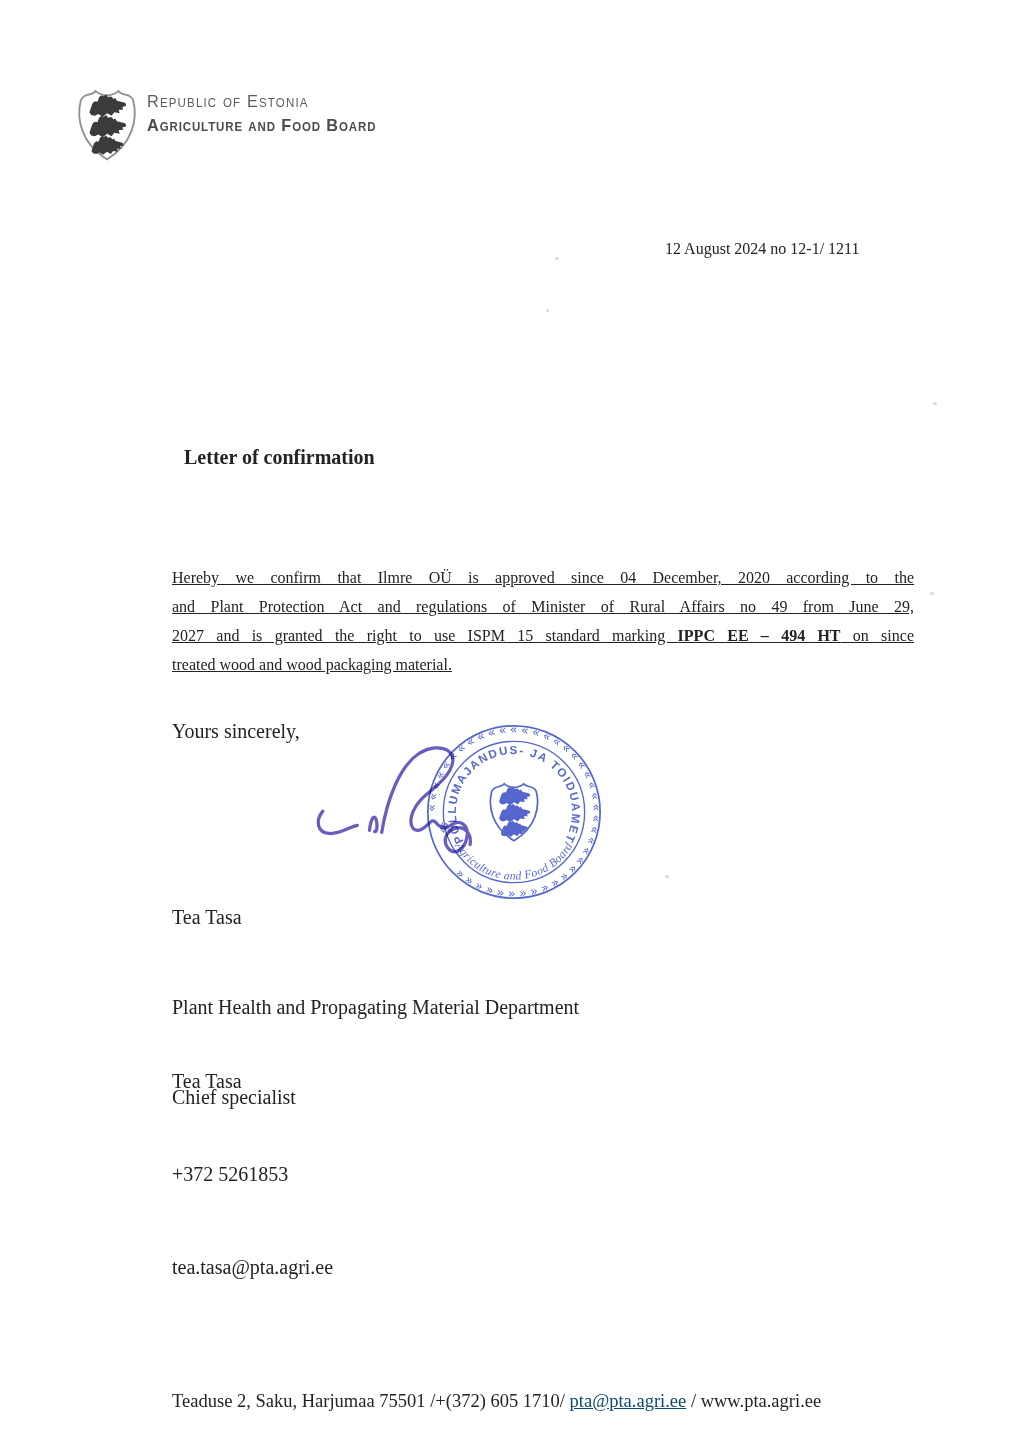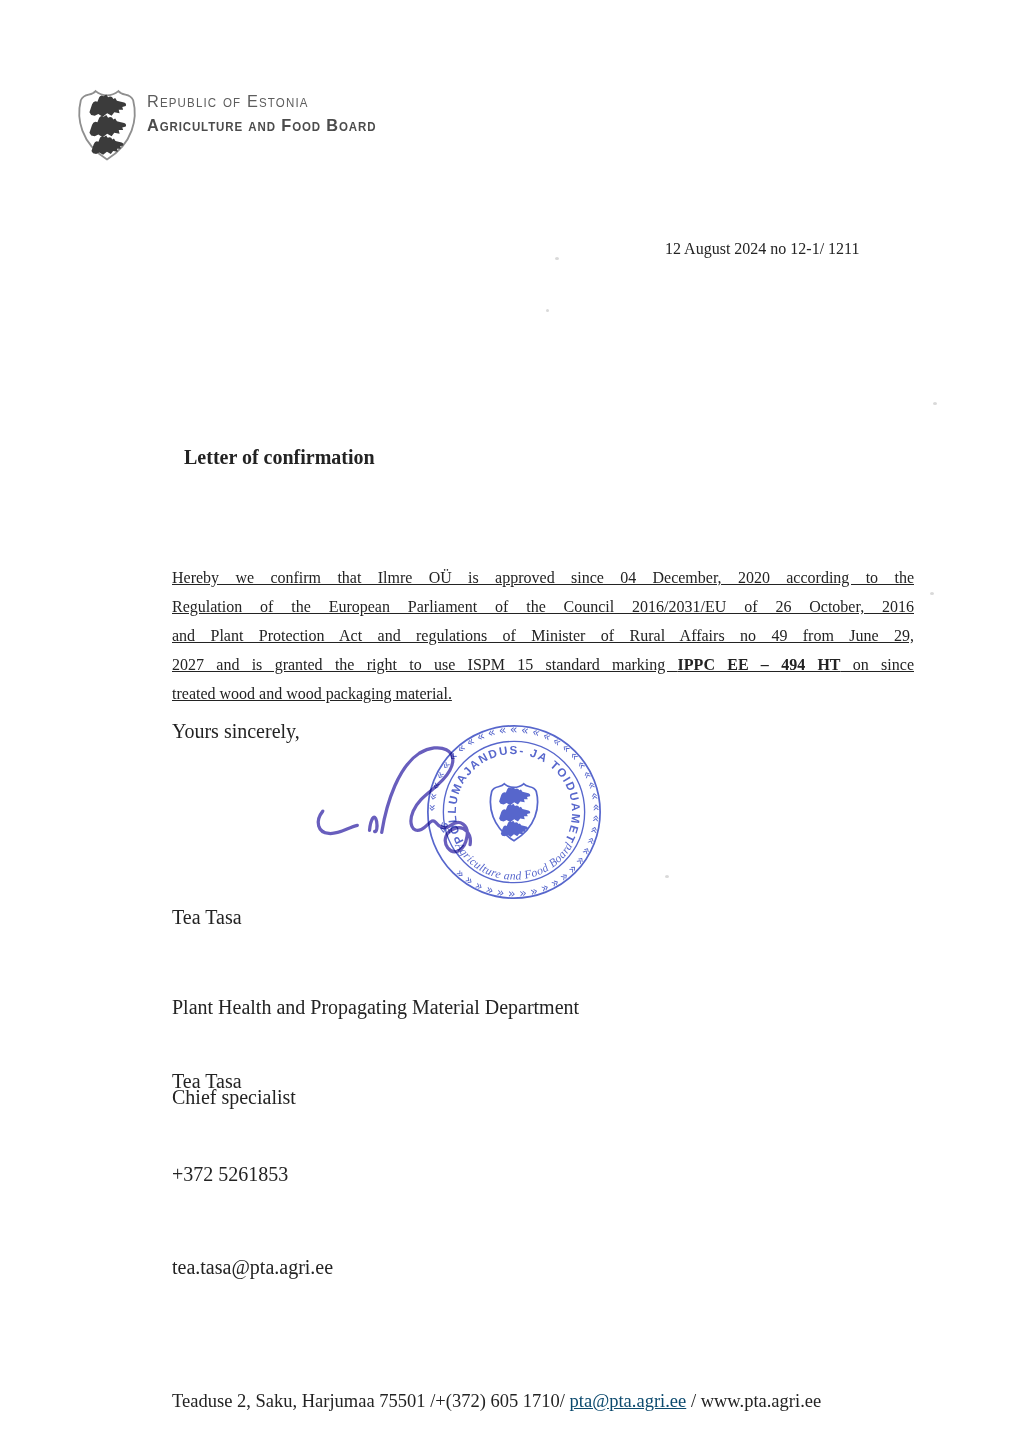--- a/index.html
+++ b/index.html
@@ -69,21 +69,20 @@
     <div class="org-line2">Agriculture and Food Board</div>
   </div>
 
 
   <div class="abs reference">12 August 2024 no 12-1/ 1211</div>
 
   <div class="abs subject">Letter of confirmation</div>
 
   <div class="abs body-block">
     <div class="bline"><span>Hereby we confirm that Ilmre OÜ is approved since 04 December, 2020 according to the</span></div>
-    <div class="bline"><span>Regulation of the European Parliament of the Council 2016/2031/EU of 26 October, 2016</span></div>
     <div class="bline"><span>and Plant Protection Act and regulations of Minister of Rural Affairs no 49 from June 29,</span></div>
     <div class="bline"><span>2027 and is granted the right to use ISPM 15 standard marking </span><b>IPPC EE – 494 HT</b><span> on since</span></div>
     <div class="bline last"><span>treated wood and wood packaging material.</span></div>
   </div>
 
   <div class="abs closing">Yours sincerely,</div>
 
   <svg class="abs signature" viewBox="0 0 170 130">
     <g fill="none" stroke="#5b50b8" stroke-width="3.2" stroke-linecap="round">
       <path d="M8,74 C0,84 3,95 14,96 C24,97 33,90 42,88"></path>

